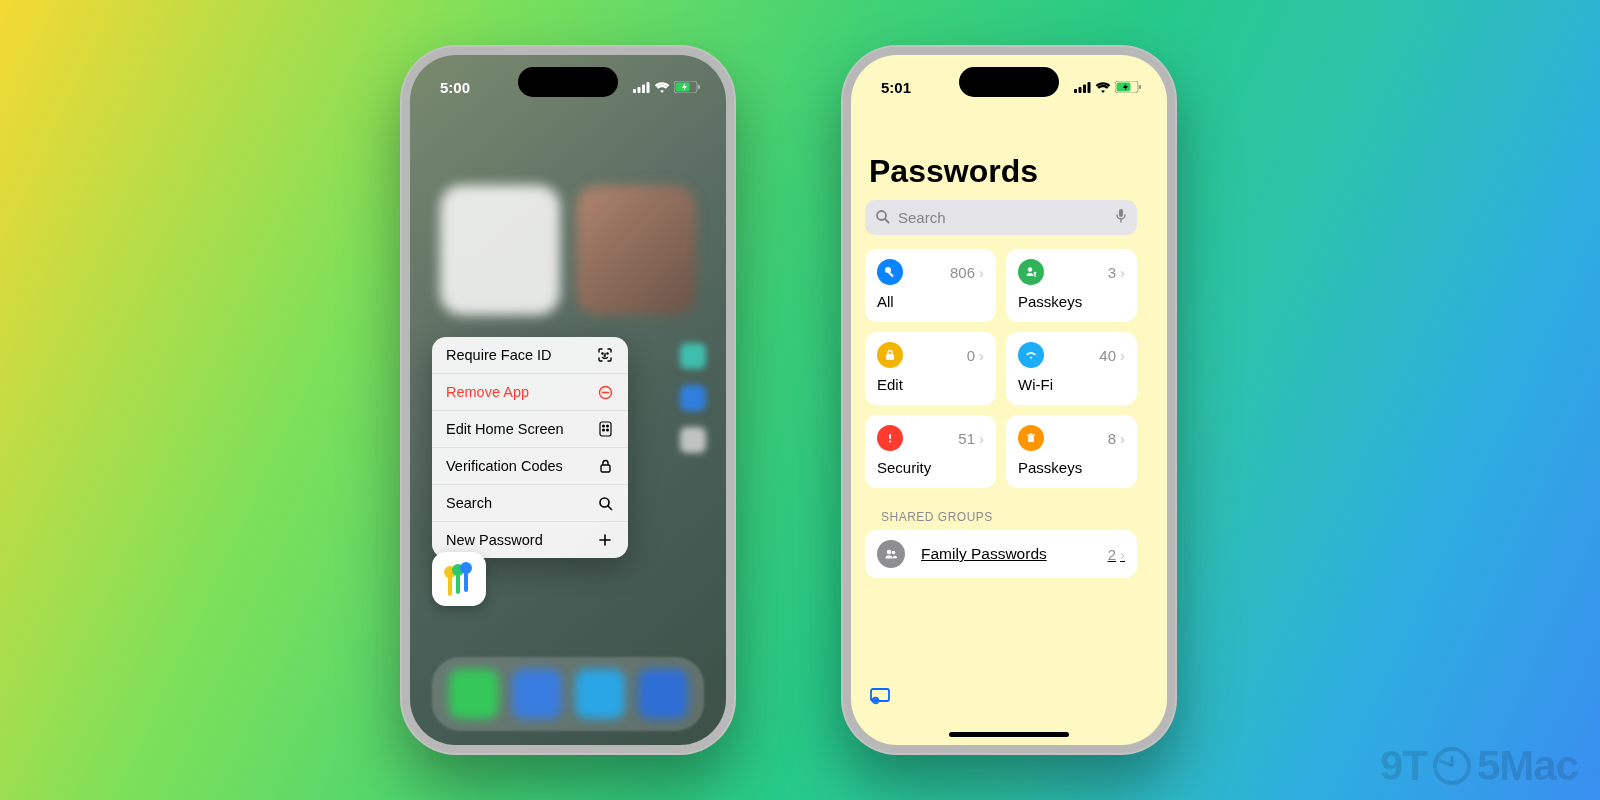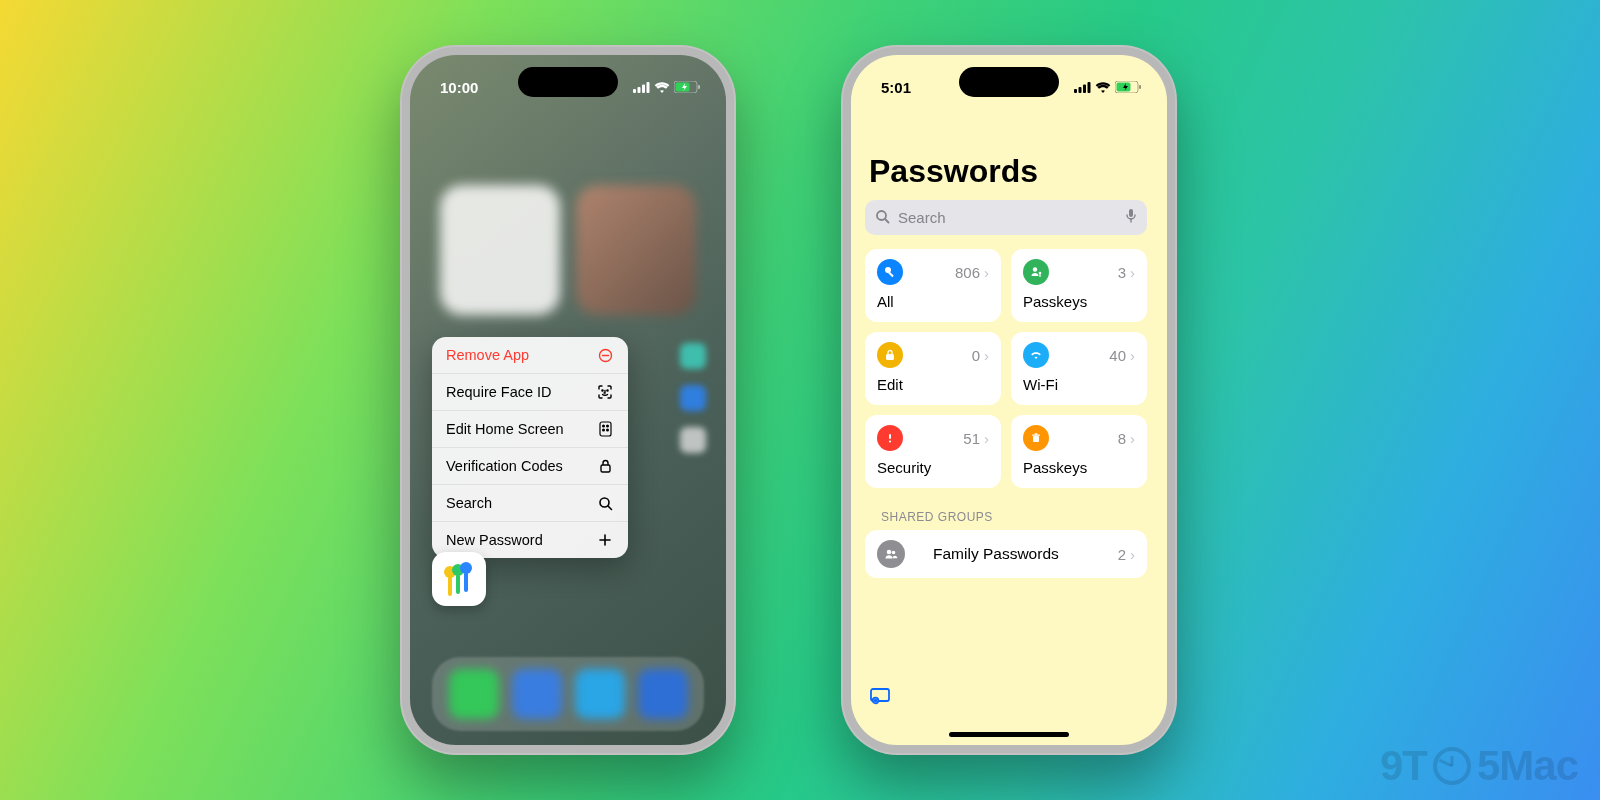--- a/index.html
+++ b/index.html
@@ -146,21 +146,21 @@
     border-radius: 28px;
     filter: blur(1px);
     display:flex; align-items:center; justify-content:space-around; padding:0 10px;
   }
   .dock-app { width:50px; height:50px; border-radius:12px; filter:blur(5px); }
   .dock-app.a{background:#34c759;} .dock-app.b{background:#3a7de0;} .dock-app.c{background:#2aa5e6;} .dock-app.d{background:#2e6fd6;}
 
   
   .right-content {
     position:absolute; inset:0;
-    padding: 56px 20px 0 14px;
+    padding: 56px 30px 0 14px;
     color:#000;
   }
   .title {
     font-size: 32px; font-weight: 700; margin: 42px 4px 10px 4px;
   }
   .search {
     display:flex; align-items:center; gap:8px;
     background: #e4e4e9; border-radius: 10px;
     padding: 8px 10px; color:#838389;
     font-size:15px;
@@ -183,23 +183,24 @@
   .card-count { margin-left:auto; color:#8e8e93; font-size:15px; display:flex; align-items:center; gap:4px; }
   .card-label { font-size:15px; margin-top:8px; }
   .chev { color:#c6c6cc; }
 
   .section-header {
     font-size:12px; color:#8b8b91; letter-spacing:0.5px;
     margin: 22px 16px 6px 16px;
   }
   .row {
     background:#fff; border-radius:12px;
-    display:flex; align-items:center; gap:28px;
+    display:flex; align-items:center; gap:16px;
     padding: 10px 12px;
     cursor:pointer;
+    text-decoration:underline;
   }
   .row-icon {
     width:28px; height:28px; border-radius:50%; background:#8e8e93;
     display:flex; align-items:center; justify-content:center; color:#fff;
   }
   .row-label { font-size:15.5px; }
   .row-count { margin-left:auto; color:#8e8e93; font-size:15px; display:flex; align-items:center; gap:4px;}
 
   .bottom-icon {
     position:absolute; left:18px; bottom:36px; color:#0a67ff;
@@ -209,21 +210,21 @@
     width:120px; height:5px; border-radius:3px; background:#000;
   }
 </style>
 </head>
 <body>
 
 <div class="phone left">
   <div class="screen blur-bg">
     <div class="island"></div>
     <div class="status-bar dark">
-      <span>10:00</span>
+      <span>5:00</span>
       <div class="status-right">
         <span class="signal">
           <svg width="17" height="11" viewBox="0 0 17 11">
               <g fill="#fff">
                 <rect x="0" y="7" width="3" height="4" rx="1"></rect>
                 <rect x="4.5" y="5" width="3" height="6" rx="1"></rect>
                 <rect x="9" y="2.5" width="3" height="8.5" rx="1"></rect>
                 <rect x="13.5" y="0" width="3" height="11" rx="1"></rect>
               </g>
             </svg>
@@ -249,38 +250,38 @@
       <div class="widget b"></div>
     </div>
 
     <div class="side-apps">
       <div class="side-app a"></div>
       <div class="side-app b"></div>
       <div class="side-app c"></div>
     </div>
 
     <div class="context-menu">
-      <div class="menu-item danger">
-        <span>Remove App</span>
-        <span class="menu-icon">
-          <svg width="15" height="15" viewBox="0 0 15 15">
-              <circle cx="7.5" cy="7.5" r="6" fill="none" stroke="#ff3b30" stroke-width="1.4"></circle>
-              <line x1="4.5" y1="7.5" x2="10.5" y2="7.5" stroke="#ff3b30" stroke-width="1.4" stroke-linecap="round"></line>
-            </svg>
-        </span>
-      </div>
       <div class="menu-item">
         <span>Require Face ID</span>
         <span class="menu-icon">
           <svg width="16" height="16" viewBox="0 0 16 16" fill="none" stroke="#000" stroke-width="1.4" stroke-linecap="round">
               <path d="M2 5V3a1 1 0 011-1h2M14 5V3a1 1 0 00-1-1h-2M2 11v2a1 1 0 001 1h2M14 11v2a1 1 0 01-1 1h-2"></path>
               <circle cx="5.5" cy="6.5" r="0.6" fill="#000"></circle>
               <circle cx="10.5" cy="6.5" r="0.6" fill="#000"></circle>
               <path d="M8 6.5v2.5h-1"></path>
               <path d="M5.5 10.5c1 1 4 1 5 0"></path>
+            </svg>
+        </span>
+      </div>
+      <div class="menu-item danger">
+        <span>Remove App</span>
+        <span class="menu-icon">
+          <svg width="15" height="15" viewBox="0 0 15 15">
+              <circle cx="7.5" cy="7.5" r="6" fill="none" stroke="#ff3b30" stroke-width="1.4"></circle>
+              <line x1="4.5" y1="7.5" x2="10.5" y2="7.5" stroke="#ff3b30" stroke-width="1.4" stroke-linecap="round"></line>
             </svg>
         </span>
       </div>
       <div class="menu-item">
         <span>Edit Home Screen</span>
         <span class="menu-icon">
           <svg width="13" height="16" viewBox="0 0 13 16" fill="none" stroke="#000" stroke-width="1.2">
               <rect x="1" y="1" width="11" height="14" rx="2"></rect>
               <circle cx="4.5" cy="5" r="0.9" fill="#000"></circle>
               <circle cx="8.5" cy="5" r="0.9" fill="#000"></circle>

